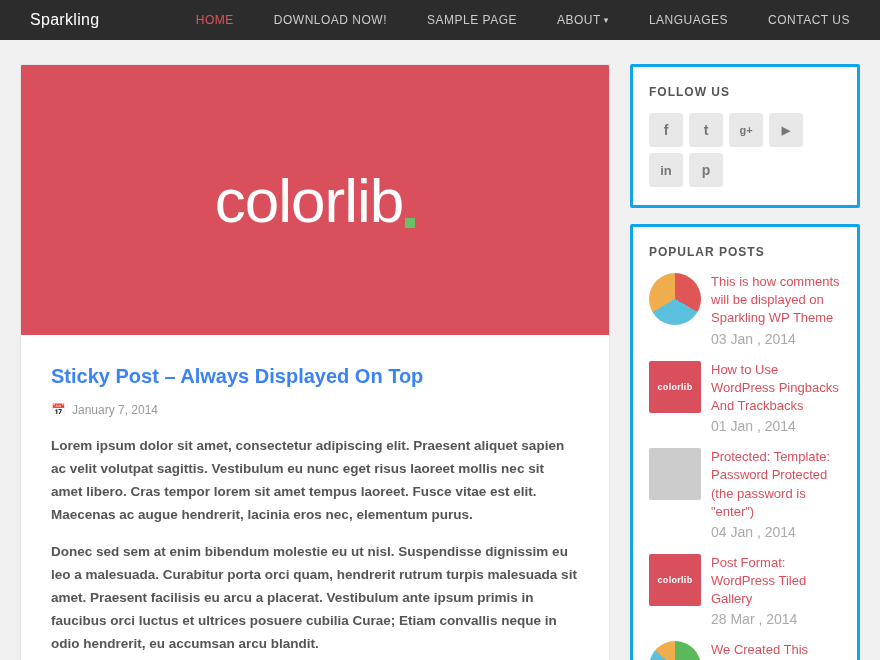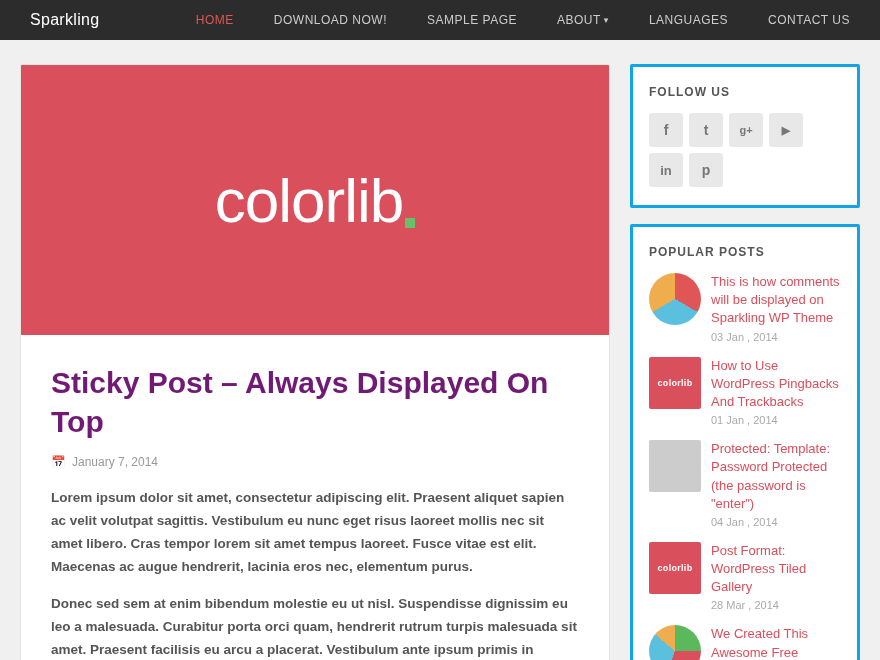--- a/index.html
+++ b/index.html
@@ -84,23 +84,23 @@
       background: #6abf69;
       margin-left: 2px;
       vertical-align: bottom;
       margin-bottom: 8px;
     }
 
     .post-body {
       padding: 28px 30px 30px;
     }
     .post-title {
-      font-size: 30px;
+      font-size: 20px;
       font-weight: 700;
-      color: #701a75;
+      color: #3b82f6;
       margin-bottom: 14px;
       line-height: 1.3;
     }
     .post-meta {
       display: flex;
       align-items: center;
       gap: 6px;
       color: #999;
       font-size: 12px;
       margin-bottom: 18px;
@@ -199,21 +199,21 @@
     }
     .pp-info { flex: 1; }
     .pp-title {
       font-size: 13px;
       color: #d94f5c;
       line-height: 1.4;
       margin-bottom: 3px;
       cursor: pointer;
     }
     .pp-date {
-      font-size: 11px;
+      font-size: 14px;
       color: #aaa;
     }
   </style>
 </head>
 <body>
 
 <header class="header">
   <span class="header-logo">Sparkling</span>
   <nav class="nav">
     <span class="nav-item active">HOME</span>

